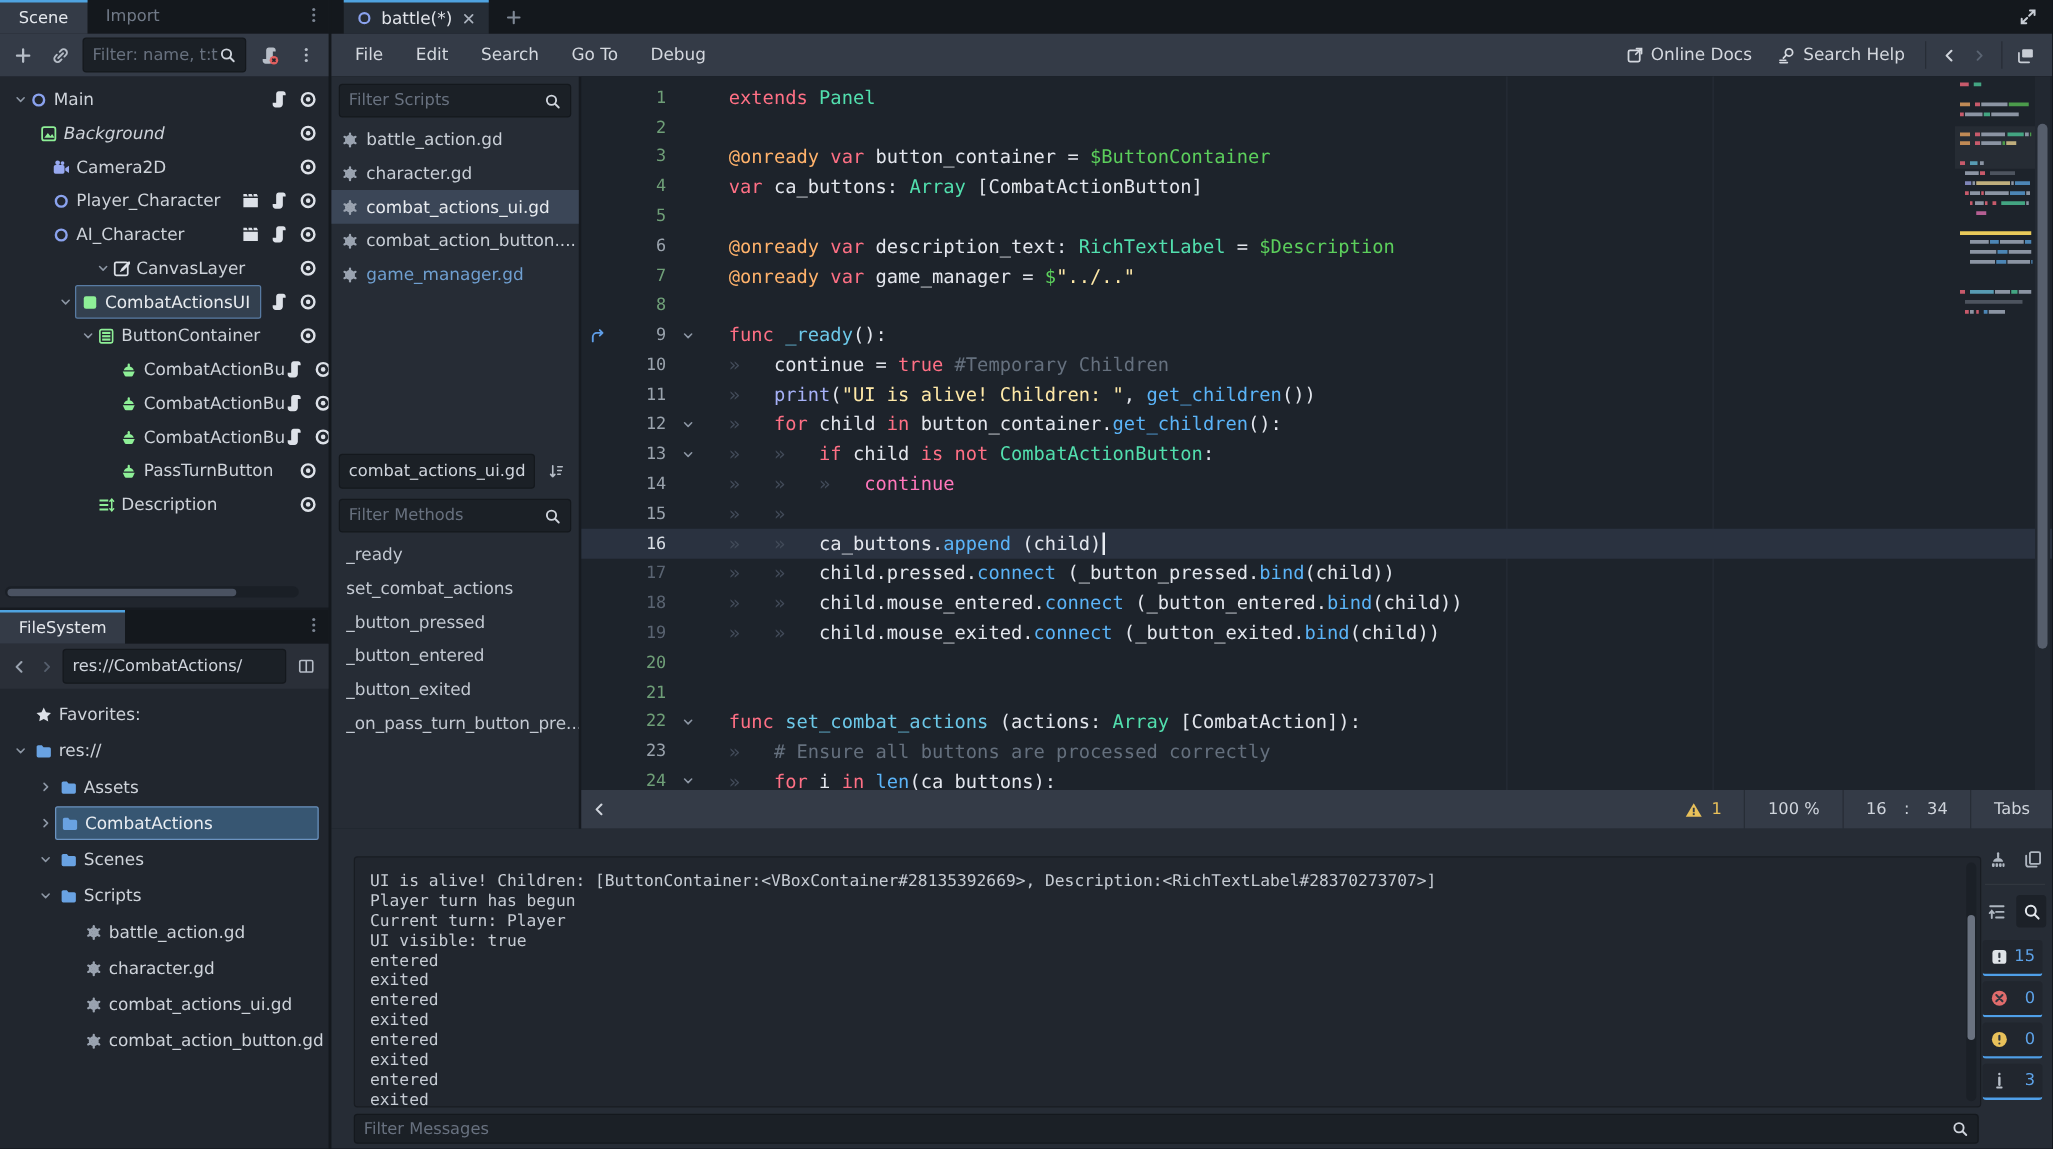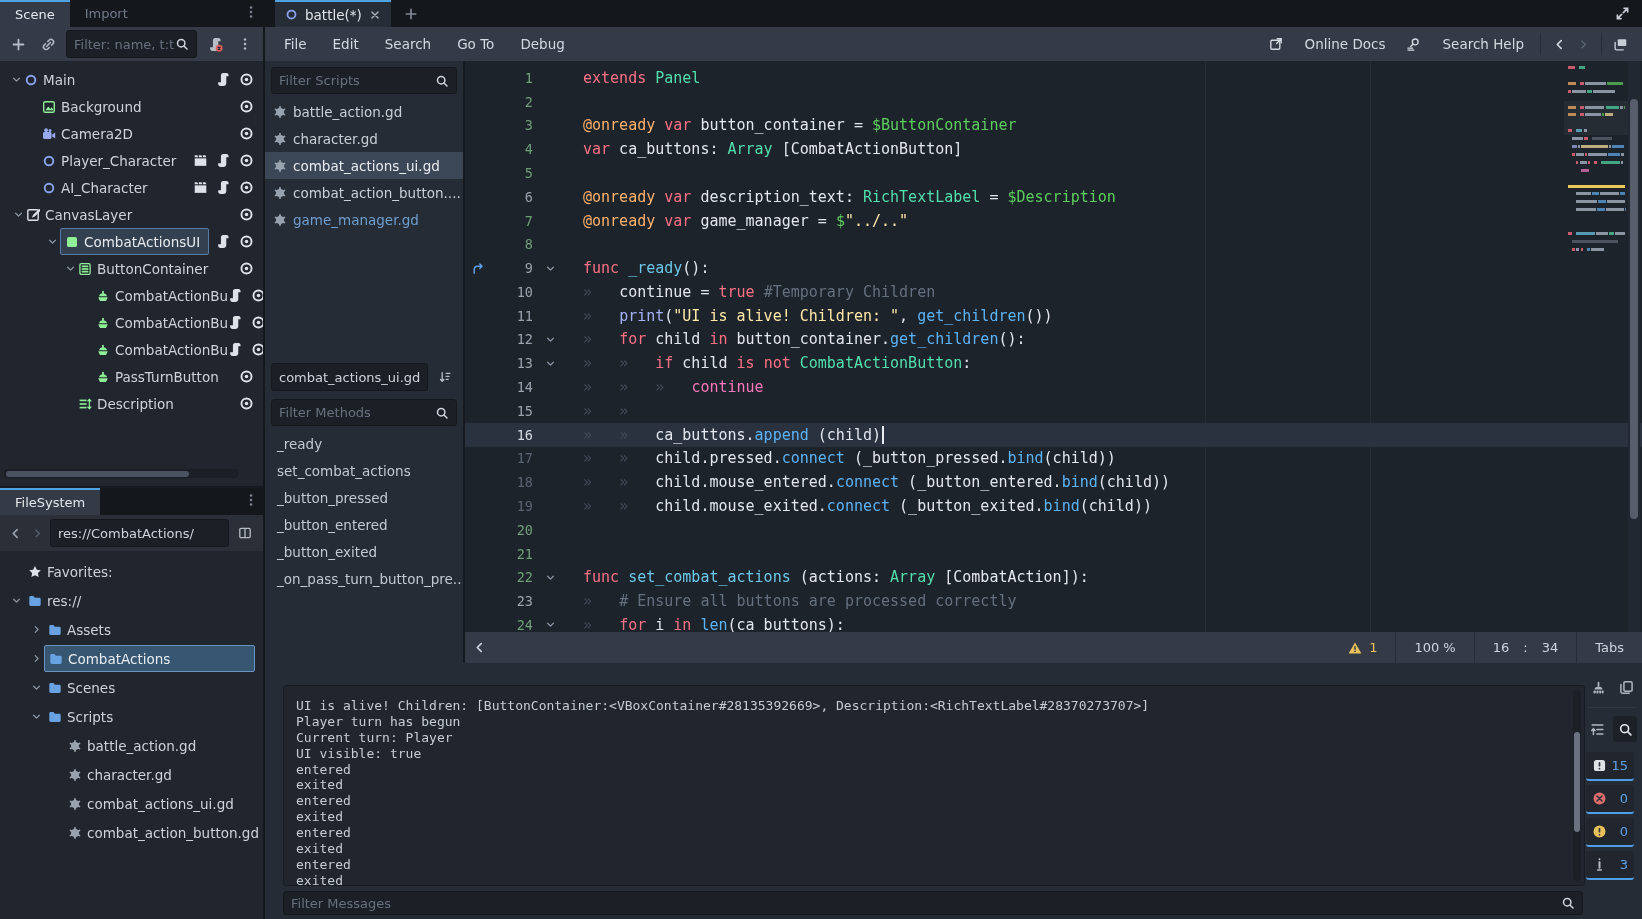--- a/index.html
+++ b/index.html
@@ -52,21 +52,21 @@
   
   .statusbar{background:#343b47;display:flex;align-items:center;font-size:13px;color:#cfd4dc}
   .st-sep{width:1px;height:100%;background:#272d36}
   .st-item{padding:0 18px;display:flex;align-items:center;gap:7px;height:100%}
   
   .console{background:#21262e;border:1px solid #181c22;border-radius:3px;overflow:hidden;font-family:"DejaVu Sans Mono","Liberation Mono",monospace;font-size:13px;color:#c6ccd4}
   .oline{height:15.9px;line-height:15.9px;white-space:pre;padding-left:12px}
   .togglebtn{width:48px;height:29px;background:#21262e;border-radius:3px;border-bottom:2px solid #4f9fe8;display:flex;align-items:center;justify-content:space-between;padding:0 6px;box-sizing:border-box}
   .togglebtn .cnt{color:#5da2e8;font-size:13px}
   .menu-item{padding:0 13px;height:100%;display:flex;align-items:center;color:#d4d8df;font-size:13.5px}
-  .help-item{display:flex;align-items:center;gap:22px;color:#d4d8df;font-size:13.5px;padding:0 10px}
+  .help-item{display:flex;align-items:center;gap:6px;color:#d4d8df;font-size:13.5px;padding:0 10px}
   .scrollthumb{background:#4a5261;border-radius:4px}
 </style>
 </head>
 <body>
 
 <div class="app">
 
   <div class="abs" id="scene-dock" style="left:0;top:0;width:263px;height:486px;background:#21262e">
     <div class="dock-tabs">
       <div class="dock-tab active">Scene</div>
@@ -146,21 +146,21 @@
               </svg>
             </span>
             <span class="icon c-white">
               <svg width="15" height="15" viewBox="0 0 14 14" xmlns="http://www.w3.org/2000/svg">
                 <circle cx="7" cy="7" r="4.7" fill="none" stroke="currentColor" stroke-width="1.8"></circle>
                 <circle cx="7" cy="7" r="1.7" fill="currentColor"></circle>
               </svg>
             </span>
           </span>
         </div>
-        <div class="trow" style="padding-left: 26px;">
+        <div class="trow" style="padding-left: 16px; font-style: italic;">
           <span class="chevslot" style="color: rgb(141, 151, 165);"></span>
           <span class="flex">
             <span class="icon c-green">
               <svg width="14" height="14" viewBox="0 0 14 14" xmlns="http://www.w3.org/2000/svg">
                 <rect x="1.7" y="1.7" width="10.6" height="10.6" rx="1.6" fill="none" stroke="currentColor" stroke-width="1.4"></rect>
                 <path d="M3.4 10.2l2.9-3.8 2 2.5 1.4-1.7 1.9 3z" fill="currentColor"></path>
               </svg>
             </span>
             <span class="lbl">Background</span>
           </span>
@@ -258,21 +258,21 @@
               </svg>
             </span>
             <span class="icon c-white">
               <svg width="15" height="15" viewBox="0 0 14 14" xmlns="http://www.w3.org/2000/svg">
                 <circle cx="7" cy="7" r="4.7" fill="none" stroke="currentColor" stroke-width="1.8"></circle>
                 <circle cx="7" cy="7" r="1.7" fill="currentColor"></circle>
               </svg>
             </span>
           </span>
         </div>
-        <div class="trow" style="padding-left: 10px;">
+        <div class="trow" style="padding-left: 26px; margin-left: 48px;">
           <span class="chevslot" style="color: rgb(141, 151, 165);">
             <svg width="11" height="11" viewBox="0 0 14 14" xmlns="http://www.w3.org/2000/svg">
               <path d="M3.4 5.4L7 9l3.6-3.6" stroke="currentColor" stroke-width="1.6" fill="none" stroke-linecap="round" stroke-linejoin="round"></path>
             </svg>
           </span>
           <span class="flex">
             <span class="icon c-white">
               <svg width="14" height="14" viewBox="0 0 14 14" xmlns="http://www.w3.org/2000/svg">
                 <rect x="1.8" y="1.8" width="10.4" height="10.4" rx="1.2" fill="none" stroke="currentColor" stroke-width="1.4"></rect>
                 <path fill="currentColor" d="M12.6 1.4L7.2 6.8l-1.4 3 3-1.4 5.4-5.4c.4-.4.4-1 0-1.4l-.2-.2c-.4-.4-1-.4-1.4 0z"></path>

